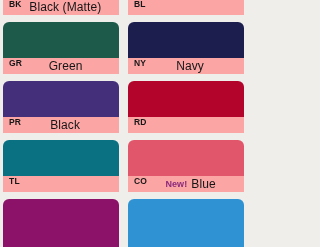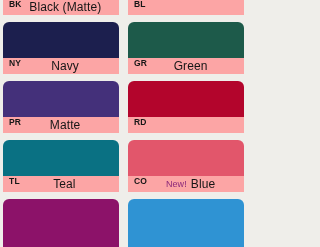--- a/index.html
+++ b/index.html
@@ -74,21 +74,21 @@
     flex: 1 1 auto;
     display: flex;
     align-items: center;
     justify-content: center;
     gap: 4px;
     overflow: hidden;
     padding-right: 4px;
   }
 
   .swatch-new-badge {
-    font-weight: normal;
+    font-weight: bold;
     font-size: 9px;
     color: #8c2a7a;
     letter-spacing: 0.1px;
   }
 
   .swatch-name {
     font-size: 12px;
     color: #161616;
     letter-spacing: 0.1px;
   }
@@ -104,59 +104,56 @@
           <span class="swatch-name">Black (Matte)</span>
         </span>
       </div>
     </div>
     <div class="swatch-card">
       <div class="swatch-label">
         <span class="swatch-code">BL</span>
       </div>
     </div>
     <div class="swatch-card">
+      <div class="swatch-chip" style="background: rgb(29, 90, 74);"></div>
+      <div class="swatch-label">
+        <span class="swatch-code">GR</span>
+        <span class="swatch-name-wrap">
+          <span class="swatch-name">Green</span>
+        </span>
+      </div>
+    </div>
+    <div class="swatch-card">
       <div class="swatch-chip" style="background: rgb(28, 31, 78);"></div>
       <div class="swatch-label">
         <span class="swatch-code">NY</span>
         <span class="swatch-name-wrap">
           <span class="swatch-name">Navy</span>
         </span>
       </div>
     </div>
     <div class="swatch-card">
-      <div class="swatch-chip" style="background: rgb(29, 90, 74);"></div>
-      <div class="swatch-label">
-        <span class="swatch-code">GR</span>
-        <span class="swatch-name-wrap">
-          <span class="swatch-name">Green</span>
-        </span>
-      </div>
-    </div>
-    <div class="swatch-card">
       <div class="swatch-chip" style="background: rgb(68, 48, 122);"></div>
       <div class="swatch-label">
         <span class="swatch-code">PR</span>
         <span class="swatch-name-wrap">
-          <span class="swatch-name">Matte</span>
+          <span class="swatch-name">Black</span>
         </span>
       </div>
     </div>
     <div class="swatch-card">
       <div class="swatch-chip" style="background: rgb(179, 5, 44);"></div>
       <div class="swatch-label">
         <span class="swatch-code">RD</span>
       </div>
     </div>
     <div class="swatch-card">
       <div class="swatch-chip" style="background: rgb(10, 113, 131);"></div>
       <div class="swatch-label">
         <span class="swatch-code">TL</span>
-        <span class="swatch-name-wrap">
-          <span class="swatch-name">Teal</span>
-        </span>
       </div>
     </div>
     <div class="swatch-card">
       <div class="swatch-chip" style="background: rgb(226, 86, 107);"></div>
       <div class="swatch-label">
         <span class="swatch-code">CO</span>
         <span class="swatch-name-wrap">
           <span class="swatch-new-badge" style="color: rgb(140, 42, 122);">New!</span>
           <span class="swatch-name">Blue</span>
         </span>

